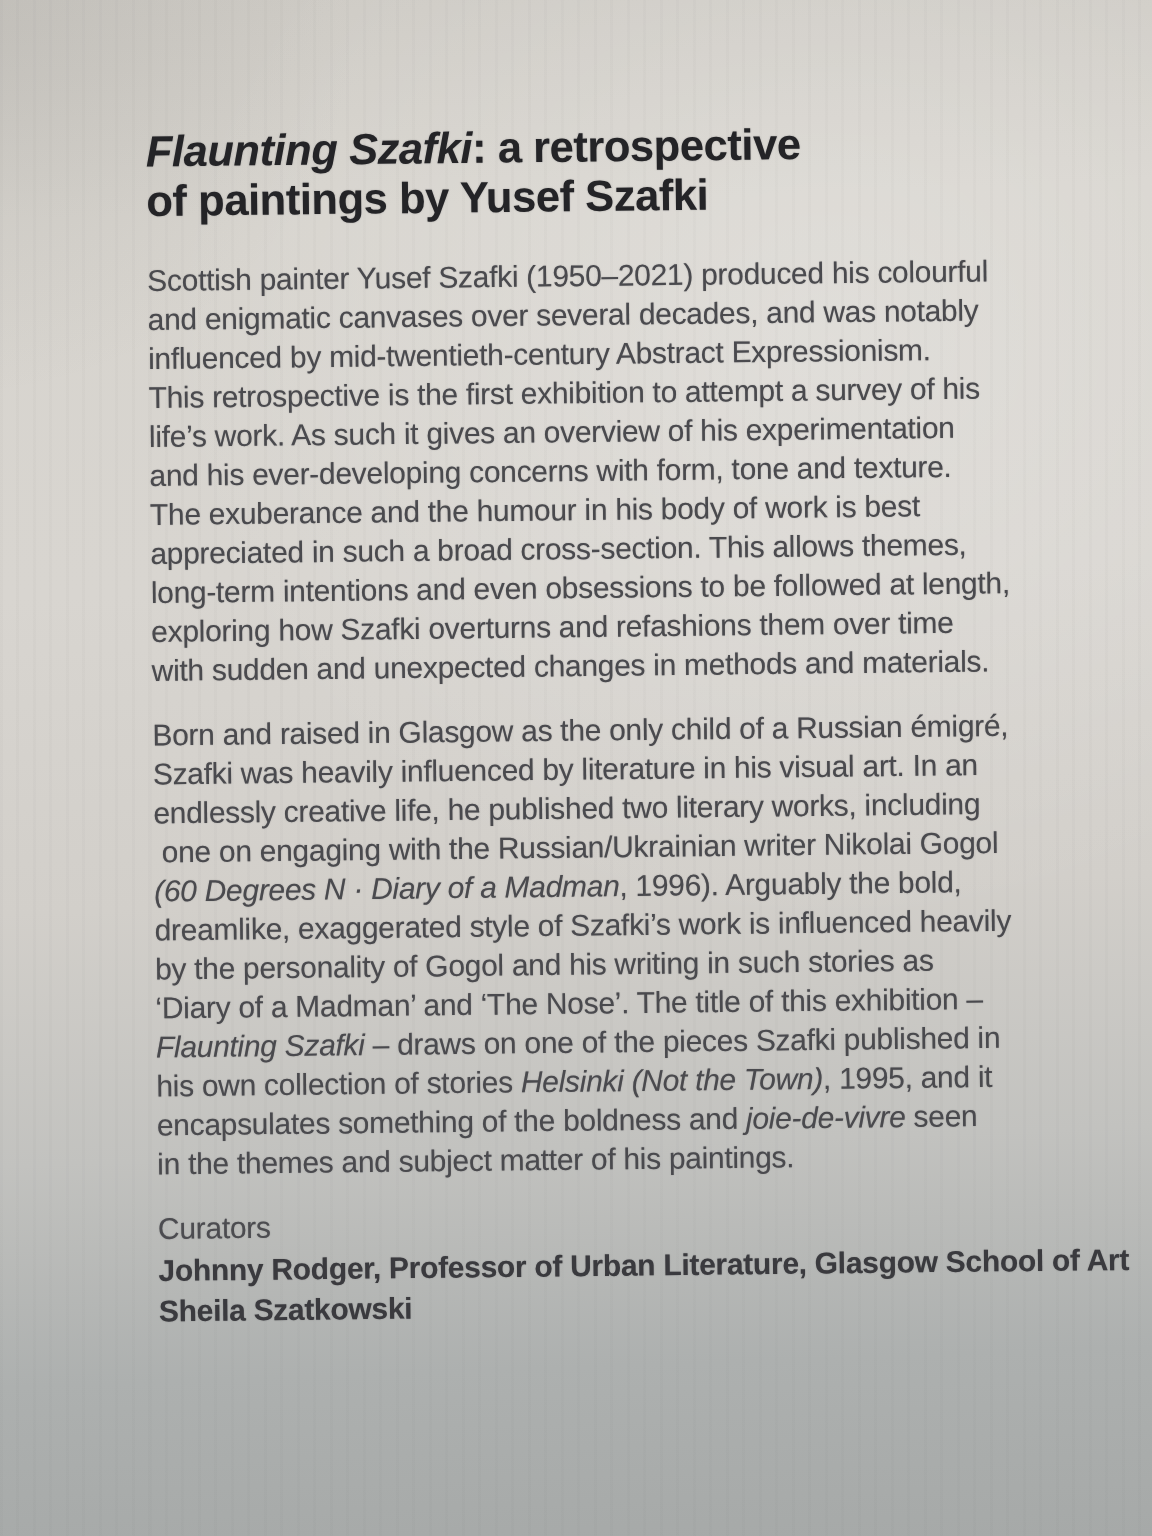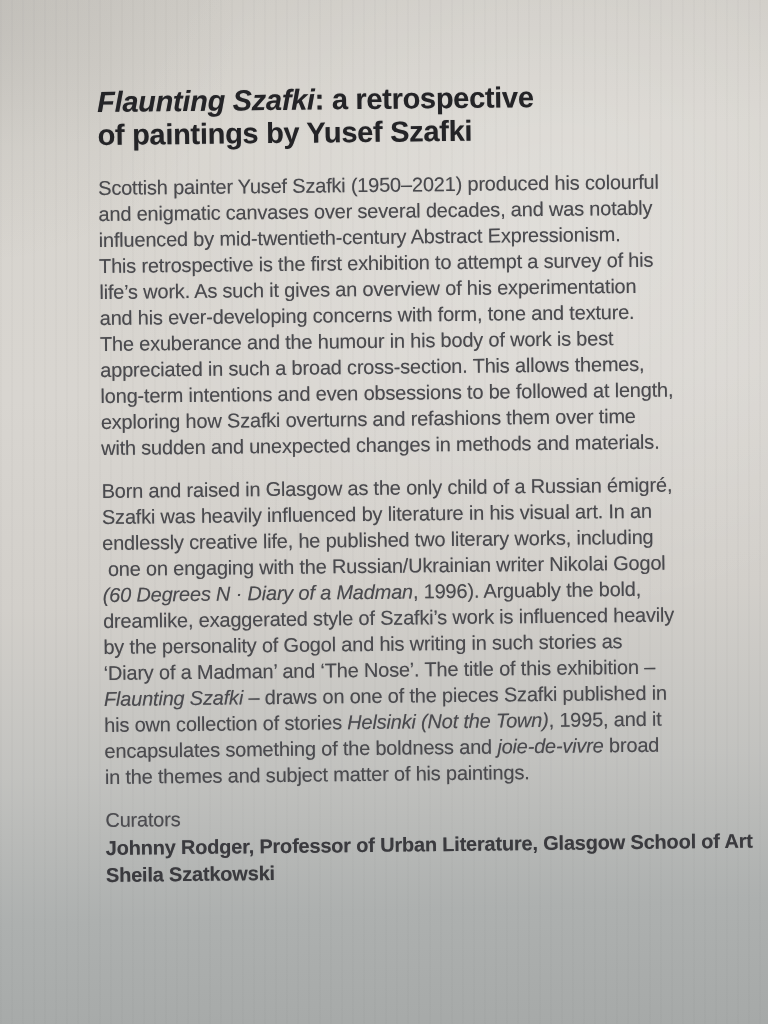--- a/index.html
+++ b/index.html
@@ -113,21 +113,21 @@
       <div class="line"><span>Born and raised in Glasgow as the only child of a Russian émigré,</span></div>
       <div class="line"><span>Szafki was heavily influenced by literature in his visual art. In an</span></div>
       <div class="line"><span>endlessly creative life, he published two literary works, including</span></div>
       <div class="line"><span> one on engaging with the Russian/Ukrainian writer Nikolai Gogol</span></div>
       <div class="line"><span class="it">(60 Degrees N · Diary of a Madman</span><span>, 1996). Arguably the bold,</span></div>
       <div class="line"><span>dreamlike, exaggerated style of Szafki’s work is influenced heavily</span></div>
       <div class="line"><span>by the personality of Gogol and his writing in such stories as</span></div>
       <div class="line"><span>‘Diary of a Madman’ and ‘The Nose’. The title of this exhibition –</span></div>
       <div class="line"><span class="it">Flaunting Szafki</span><span> – draws on one of the pieces Szafki published in</span></div>
       <div class="line"><span>his own collection of stories </span><span class="it">Helsinki (Not the Town)</span><span>, 1995, and it</span></div>
-      <div class="line"><span>encapsulates something of the boldness and </span><span class="it">joie-de-vivre</span><span> broad</span></div>
+      <div class="line"><span>encapsulates something of the boldness and </span><span class="it">joie-de-vivre</span><span> seen</span></div>
       <div class="line"><span>in the themes and subject matter of his paintings.</span></div>
     </div>
   <div class="curators">
     <div class="curators-heading">Curators</div>
     <div class="curator-names">
         <div class="line"><span>Johnny Rodger, Professor of Urban Literature, Glasgow School of Art</span></div>
         <div class="line"><span>Sheila Szatkowski</span></div>
       </div>
   </div>
 </div>

